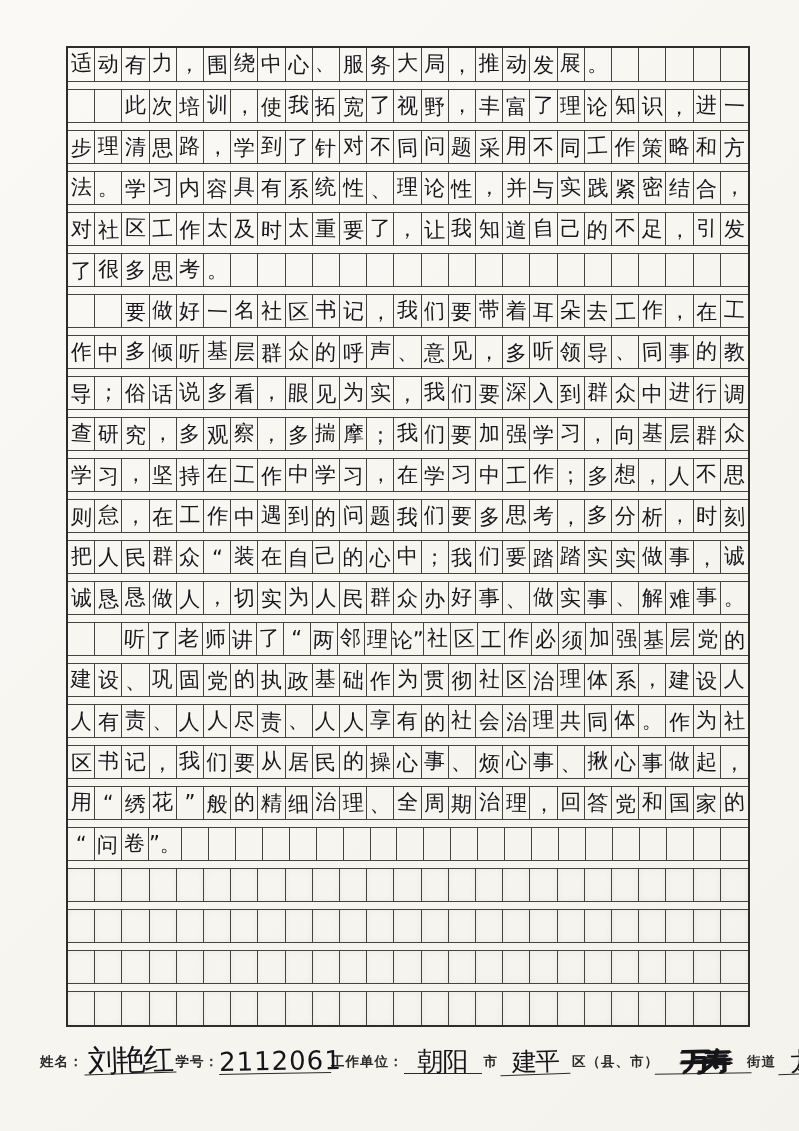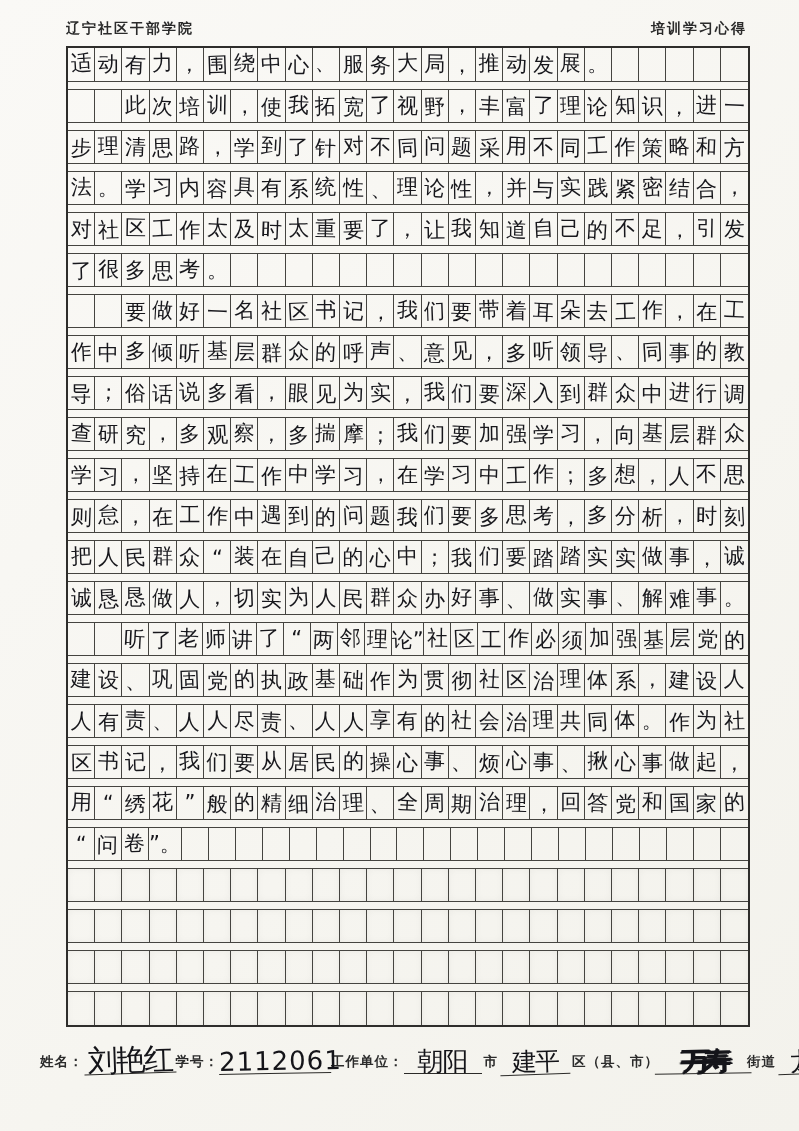--- a/index.html
+++ b/index.html
@@ -78,24 +78,20 @@
     text-shadow:1px 0 #17171c, -1px 1px #17171c, 0 -1px #17171c;
   }
   .v-comm   { min-width:76px;  font-size:26px; transform:rotate(-2deg); letter-spacing:0px; }
   .sep { padding:0 2px 3px 2px; letter-spacing:1px; }
 </style>
 </head>
 <body>
 
 <div class="page">
 
-  <div class="header">
-    <span>辽宁社区干部学院</span>
-    <span>培训学习心得</span>
-  </div>
 
   <div class="grid" id="grid">
       <div class="row">
         <div class="cell">
           <span class="hand" style="transform: rotate(-3deg) translateY(-1px);">适</span>
         </div>
         <div class="cell">
           <span class="hand" style="transform: rotate(0deg) translateY(0px);">动</span>
         </div>
         <div class="cell">

